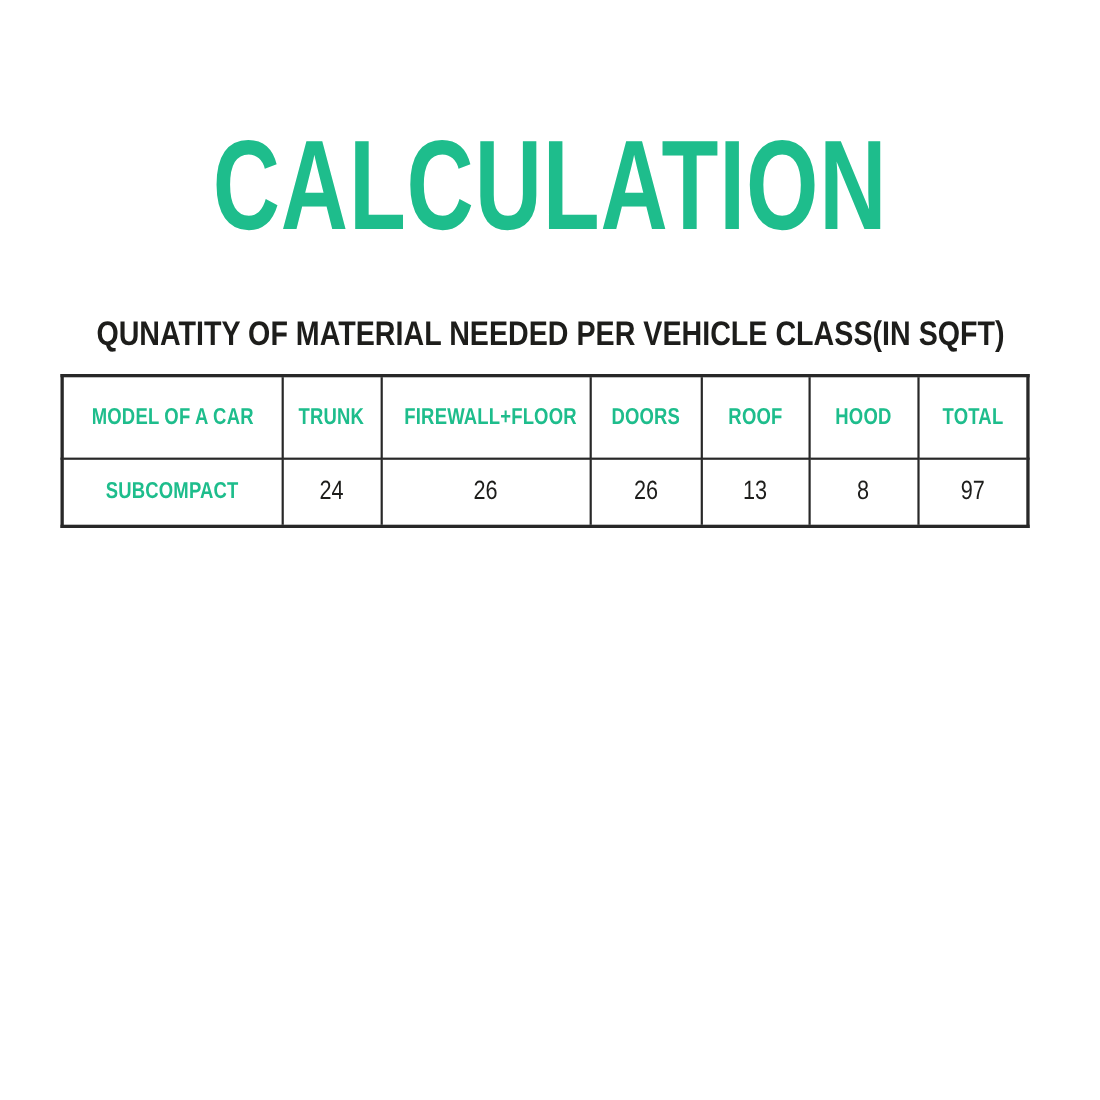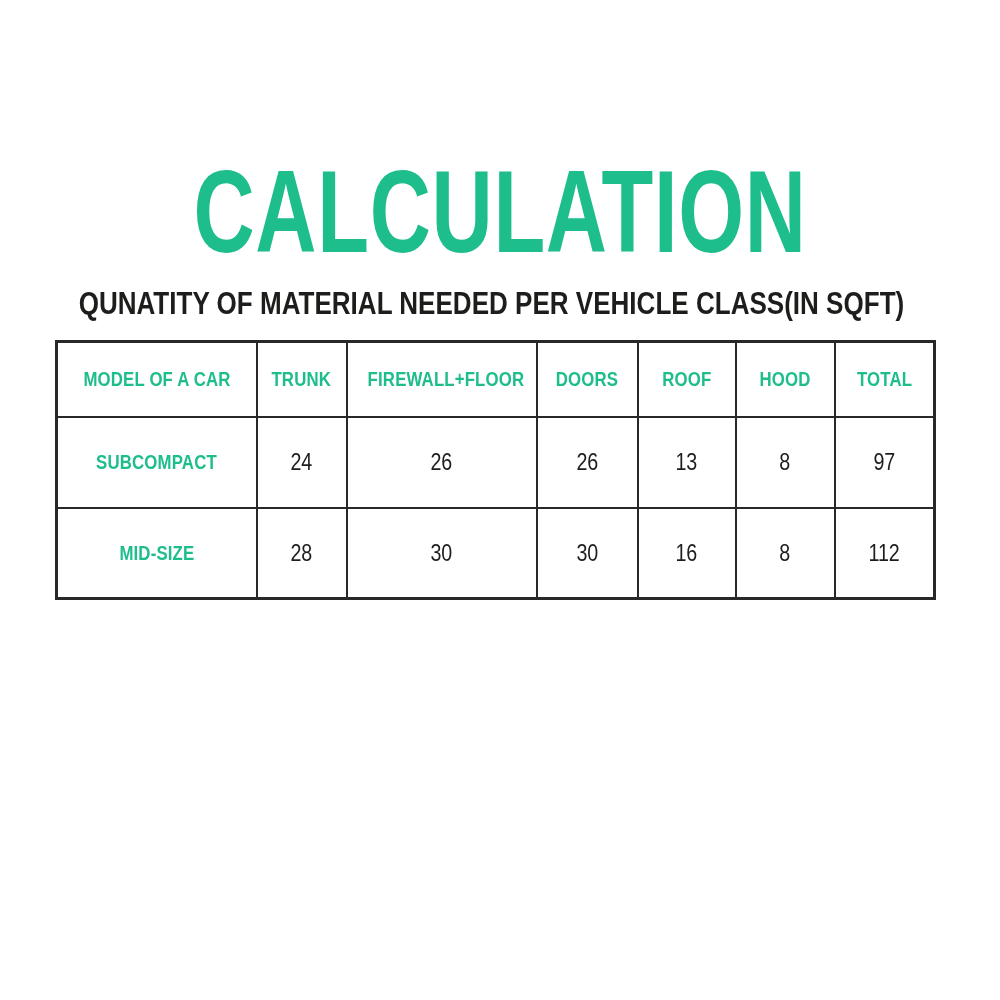--- a/index.html
+++ b/index.html
@@ -9,45 +9,44 @@
     position: relative; overflow: hidden;
     font-family: "Liberation Sans", sans-serif;
   }
   .cond { display: inline-block; white-space: nowrap; transform-origin: center; }
 
   .page-title {
     position: absolute; top: 110px; left: 0; width: 1000px;
     text-align: center; line-height: 1;
     font-size: 116px; font-weight: 800;
     color: var(--accent, #1ebd8c);
-    margin-top: 44px;
   }
   .page-title .cond { transform: scaleX(0.73); letter-spacing: 1px; }
 
   .page-subtitle {
     position: absolute; top: 288px; left: 0; width: 1000px;
-    text-align: left; line-height: 1;
+    text-align: center; line-height: 1;
     font-size: 31px; font-weight: 700;
     color: var(--ink, #1d1d1b);
   }
   .page-subtitle .cond { transform: scaleX(0.84); }
 
   .tbl-wrap { position: absolute; top: 340px; left: 55px; }
   table {
     border-collapse: collapse; table-layout: fixed;
     width: 878px; background: #ffffff;
     border: 3px solid var(--line, #282828);
   }
   td, th {
     border: 2px solid var(--line, #282828);
     text-align: center; vertical-align: middle;
     padding: 0; overflow: hidden; margin-left: 37px;
   }
   thead tr { height: 75px; }
-  tbody tr { height: 91px; }
+  tbody tr { height: 62px; }
 
   .hdr {
     font-size: 21px; font-weight: 700;
     color: var(--accent, #1ebd8c);
     transform: scaleX(0.8); letter-spacing: 0.2px;
   }
   .val {
     font-size: 24px; font-weight: 400;
     color: var(--ink, #1d1d1b);
     transform: scaleX(0.82);
@@ -89,24 +88,15 @@
     <tbody>
       <tr>
         <td><span class="cond hdr">SUBCOMPACT</span></td>
         <td><span class="cond val">24</span></td>
         <td><span class="cond val">26</span></td>
         <td><span class="cond val">26</span></td>
         <td><span class="cond val">13</span></td>
         <td><span class="cond val">8</span></td>
         <td><span class="cond val">97</span></td>
       </tr>
-      <tr>
-        <td><span class="cond hdr">MID-SIZE</span></td>
-        <td><span class="cond val">28</span></td>
-        <td><span class="cond val">30</span></td>
-        <td><span class="cond val">30</span></td>
-        <td><span class="cond val">16</span></td>
-        <td><span class="cond val">8</span></td>
-        <td><span class="cond val">112</span></td>
-      </tr>
     </tbody>
   </table>
 </div>
 
 </body></html>

